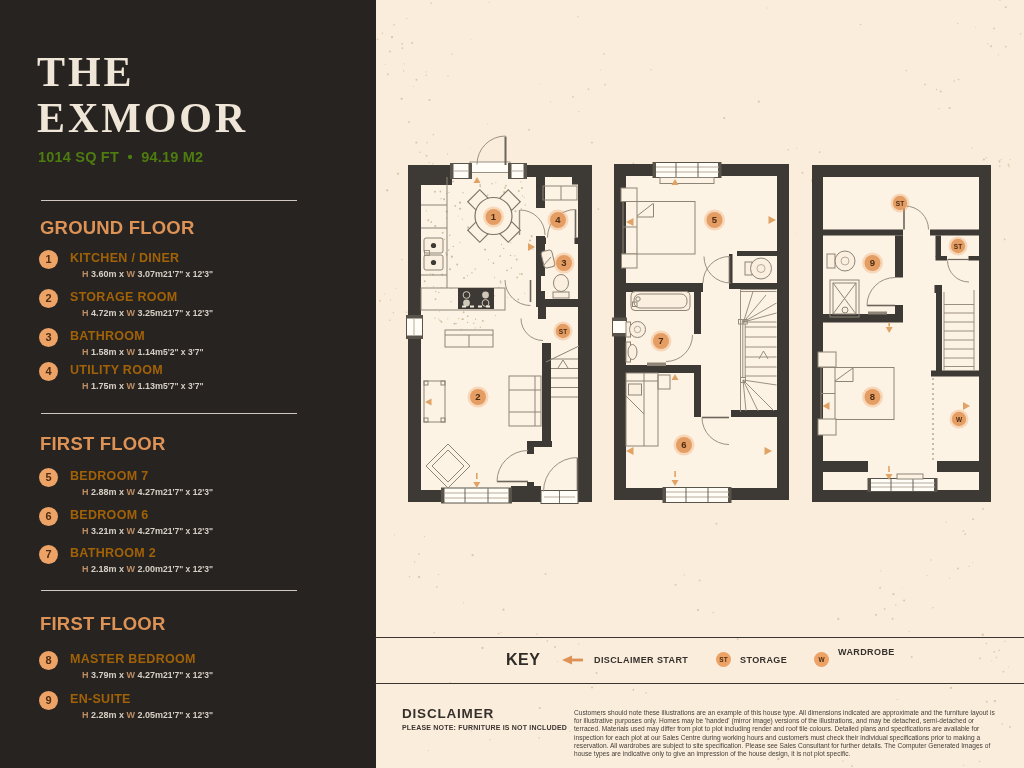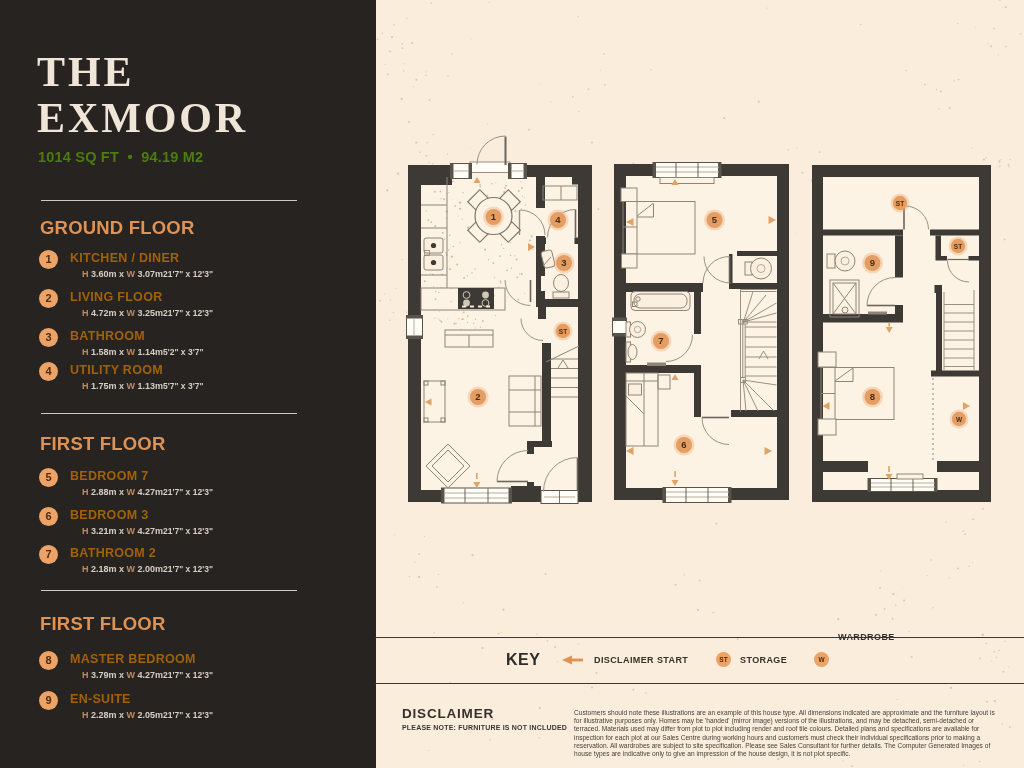--- a/index.html
+++ b/index.html
@@ -353,21 +353,21 @@
 <div class="abs fheading" style="top:217px">GROUND FLOOR</div>
 
 <div class="num" style="top:250px">1</div>
 <div class="itm" style="top:251px">
     <div class="item-title">KITCHEN / DINER</div>
   <div class="item-sub"><span class="hw">H</span> 3.60m x <span class="hw">W</span> 3.07m<span class="imp">21'7" x 12'3"</span></div>
   </div>
 
 <div class="num" style="top:289px">2</div>
 <div class="itm" style="top:290px">
-    <div class="item-title">LIVING FLOOR</div>
+    <div class="item-title">STORAGE ROOM</div>
   <div class="item-sub"><span class="hw">H</span> 4.72m x <span class="hw">W</span> 3.25m<span class="imp">21'7" x 12'3"</span></div>
   </div>
 
 <div class="num" style="top:328px">3</div>
 <div class="itm" style="top:329px">
     <div class="item-title">BATHROOM</div>
   <div class="item-sub"><span class="hw">H</span> 1.58m x <span class="hw">W</span> 1.14m<span class="imp">5'2" x 3'7"</span></div>
   </div>
 
 <div class="num" style="top:362px">4</div>
@@ -381,21 +381,21 @@
 <div class="abs fheading" style="top:433px">FIRST FLOOR</div>
 
 <div class="num" style="top:468px">5</div>
 <div class="itm" style="top:469px">
     <div class="item-title">BEDROOM 7</div>
   <div class="item-sub"><span class="hw">H</span> 2.88m x <span class="hw">W</span> 4.27m<span class="imp">21'7" x 12'3"</span></div>
   </div>
 
 <div class="num" style="top:507px">6</div>
 <div class="itm" style="top:508px">
-    <div class="item-title">BEDROOM 3</div>
+    <div class="item-title">BEDROOM 6</div>
   <div class="item-sub"><span class="hw">H</span> 3.21m x <span class="hw">W</span> 4.27m<span class="imp">21'7" x 12'3"</span></div>
   </div>
 
 <div class="num" style="top:545px">7</div>
 <div class="itm" style="top:546px">
     <div class="item-title">BATHROOM 2</div>
   <div class="item-sub"><span class="hw">H</span> 2.18m x <span class="hw">W</span> 2.00m<span class="imp">21'7" x 12'3"</span></div>
   </div>
 
 <div class="abs sep" style="top:590px"></div>
@@ -1035,21 +1035,21 @@
   </svg>
 
 <div class="abs klabel" style="left:594px;top:655px">DISCLAIMER START</div>
 
 <div class="kcirc" style="left:716px;top:652px">ST</div>
 
 <div class="abs klabel" style="left:740px;top:655px">STORAGE</div>
 
 <div class="kcirc" style="left:814px;top:652px">W</div>
 
-<div class="abs klabel" style="left:838px;top:632px">WARDROBE</div>
+<div class="abs klabel" style="left:838px;top:647px">WARDROBE</div>
 
 <div class="abs hline" style="top:683px"></div>
 
 <div class="abs" id="disc-h">DISCLAIMER</div>
 
 <div class="abs" id="disc-s">PLEASE NOTE: FURNITURE IS NOT INCLUDED</div>
 
 <div class="abs" id="disc-p">Customers should note these illustrations are an example of this house type. All dimensions indicated are approximate and the furniture layout is for illustrative purposes only. Homes may be 'handed' (mirror image) versions of the illustrations, and may be detached, semi-detached or terraced. Materials used may differ from plot to plot including render and roof tile colours. Detailed plans and specifications are available for inspection for each plot at our Sales Centre during working hours and customers must check their individual specifications prior to making a reservation. All wardrobes are subject to site specification. Please see Sales Consultant for further details. The Computer Generated Images of house types are indicative only to give an impression of the house design, it is not plot specific.</div>
 
 </body></html>

